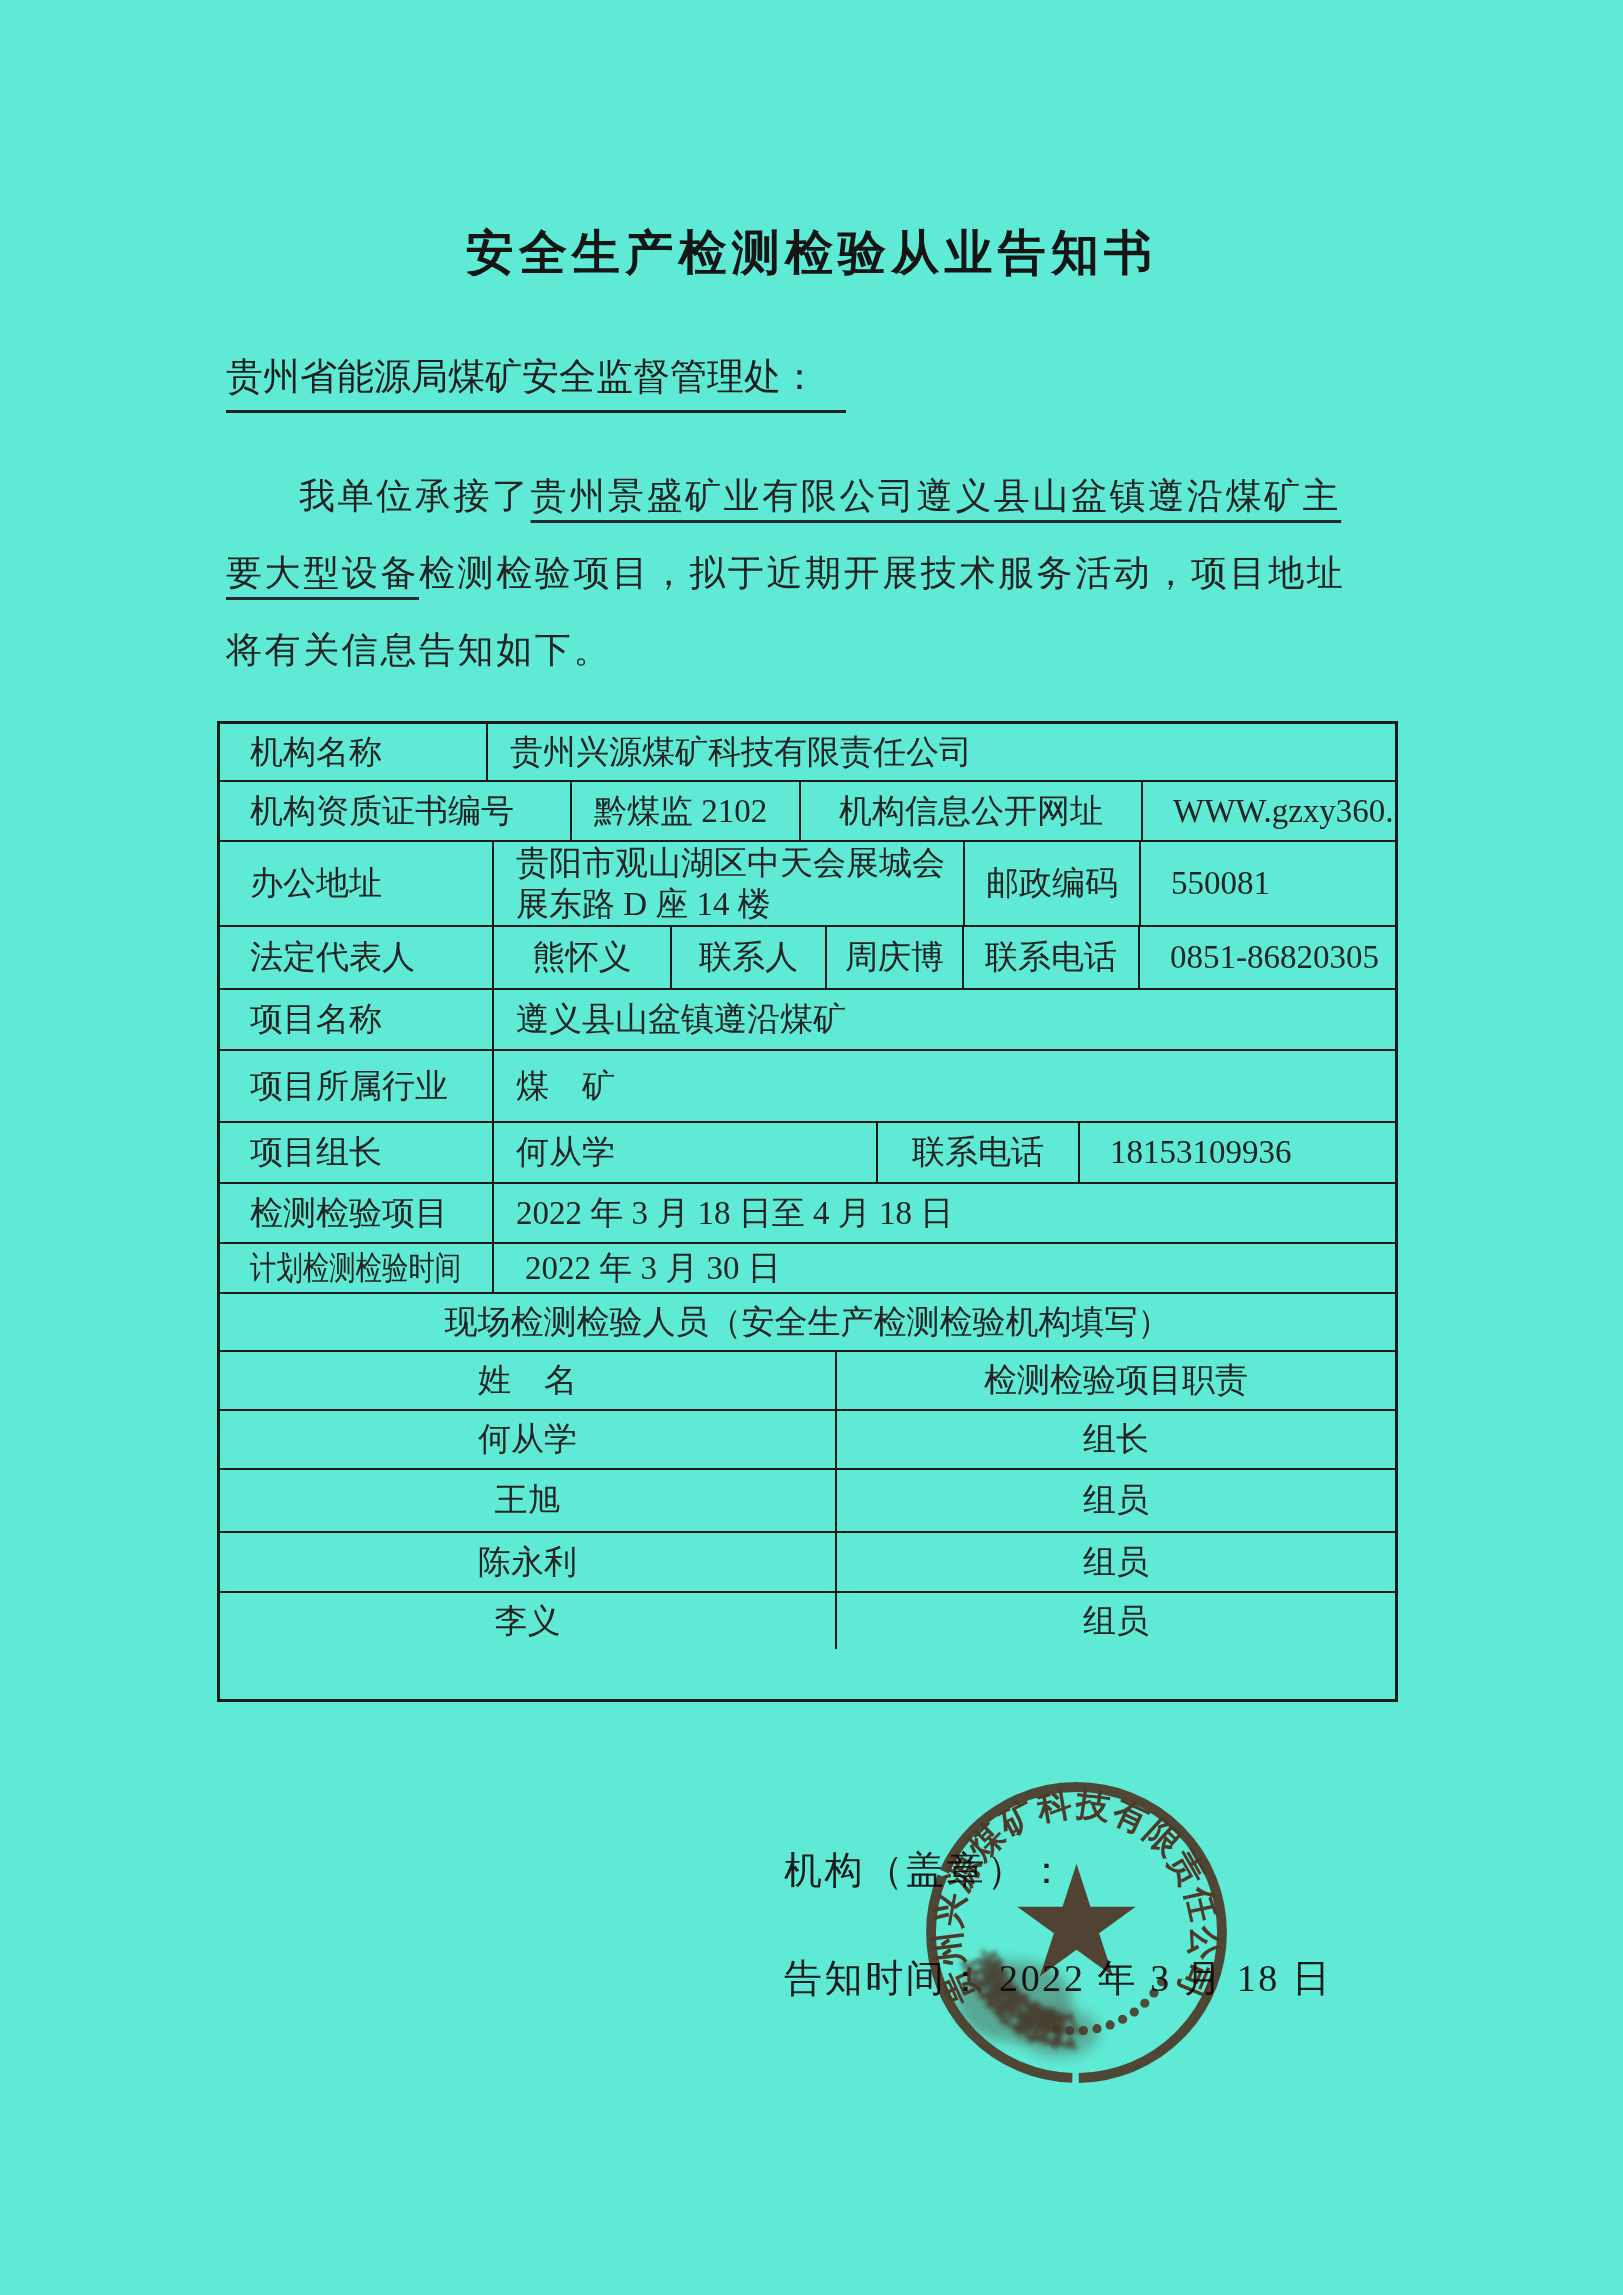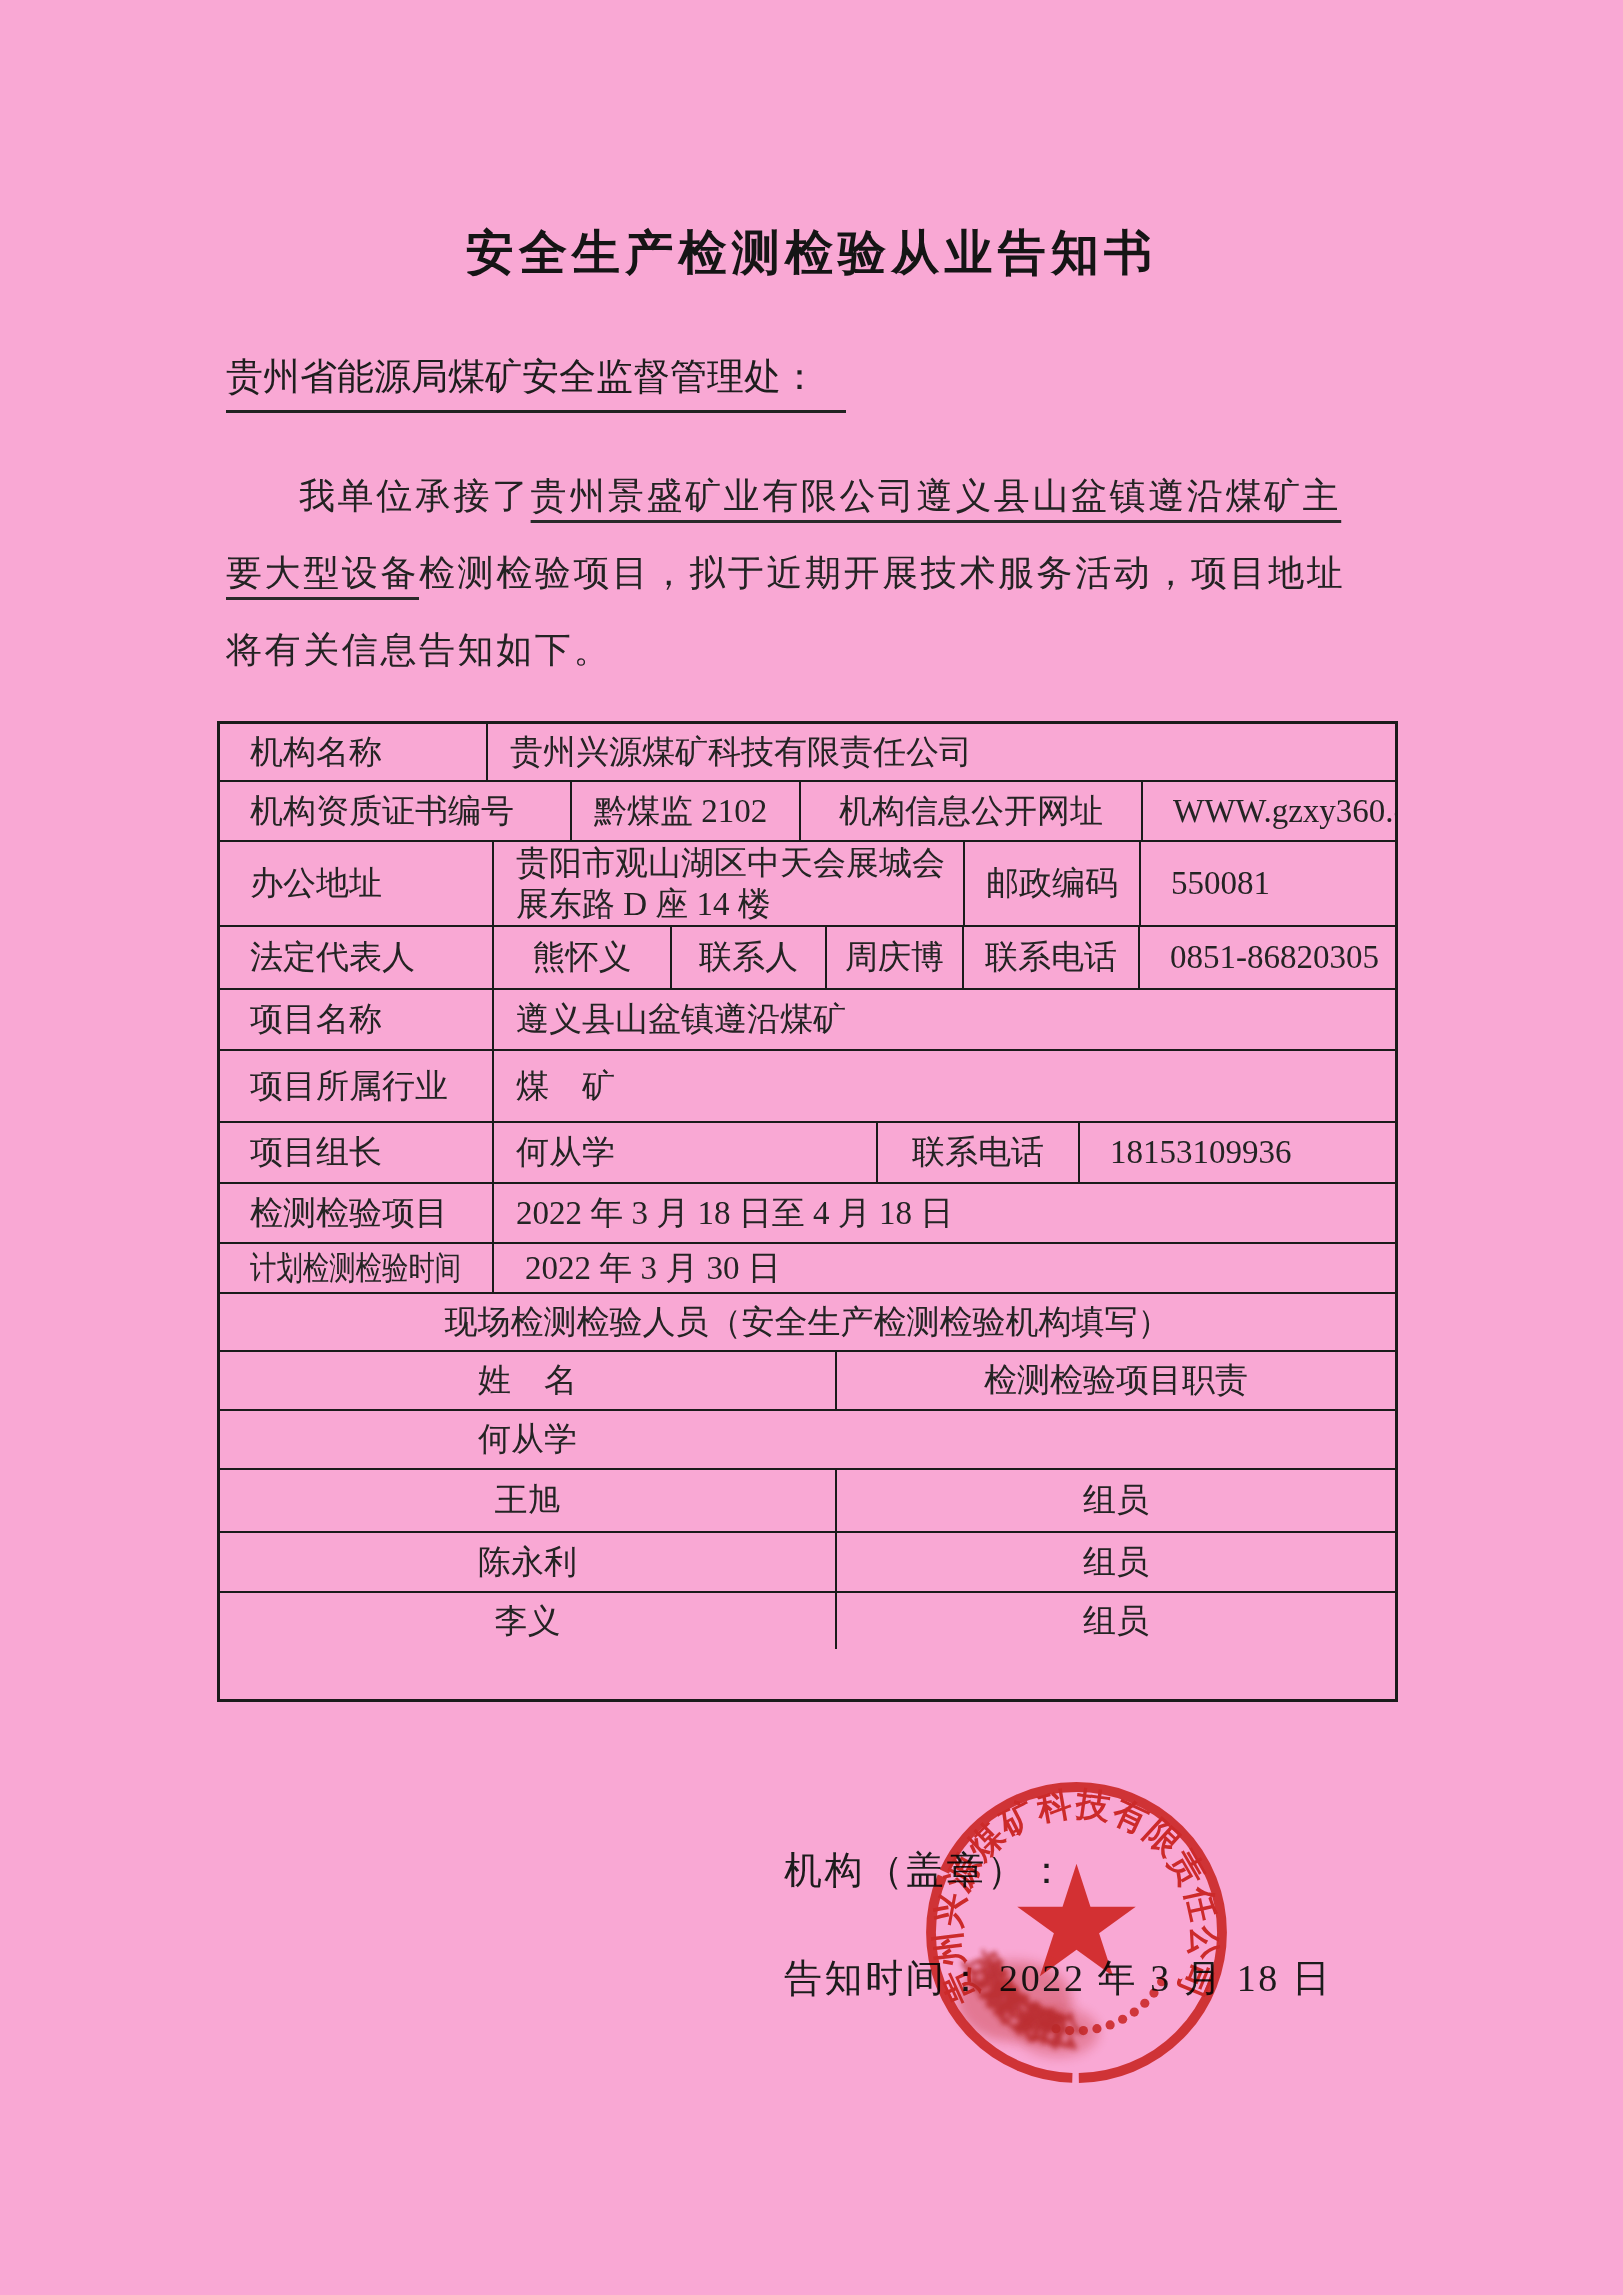--- a/index.html
+++ b/index.html
@@ -1,19 +1,19 @@
 <!DOCTYPE html>
 <html style="font-size:10.5px"><head>
 <meta charset="utf-8">
 <style>
   html,body{margin:0;padding:0;background:#ffffff;}
   .page{
     position:relative;
     width:1623px;height:2295px;
-    background:#f9a8d4;
+    background:#5eead4;
     overflow:hidden;
     font-family:"Liberation Serif","DejaVu Serif",serif;
     color:#1e1e1e;
   }
   
   .title{
     position:absolute;top:221px;left:0;width:100%;
     text-align:center;
     font-family:"Liberation Sans","DejaVu Sans",sans-serif;
     font-weight:900;font-size:48px;letter-spacing:5.2px;
@@ -151,20 +151,21 @@
       <div class="c ctr" style="flex:1">现场检测检验人员（安全生产检测检验机构填写）</div>
     </div>
 
     <div class="trow" style="height:59px">
       <div class="c ctr" style="flex:0 0 615px">姓　名</div>
       <div class="c ctr" style="flex:1">检测检验项目职责</div>
     </div>
 
     <div class="trow" style="height:59px">
       <div class="c ctr" style="flex:0 0 615px">何从学</div>
+      <div class="c ctr" style="flex:1">组长</div>
     </div>
 
     <div class="trow" style="height:63px">
       <div class="c ctr" style="flex:0 0 615px">王旭</div>
       <div class="c ctr" style="flex:1">组员</div>
     </div>
 
     <div class="trow" style="height:60px">
       <div class="c ctr" style="flex:0 0 615px">陈永利</div>
       <div class="c ctr" style="flex:1">组员</div>

